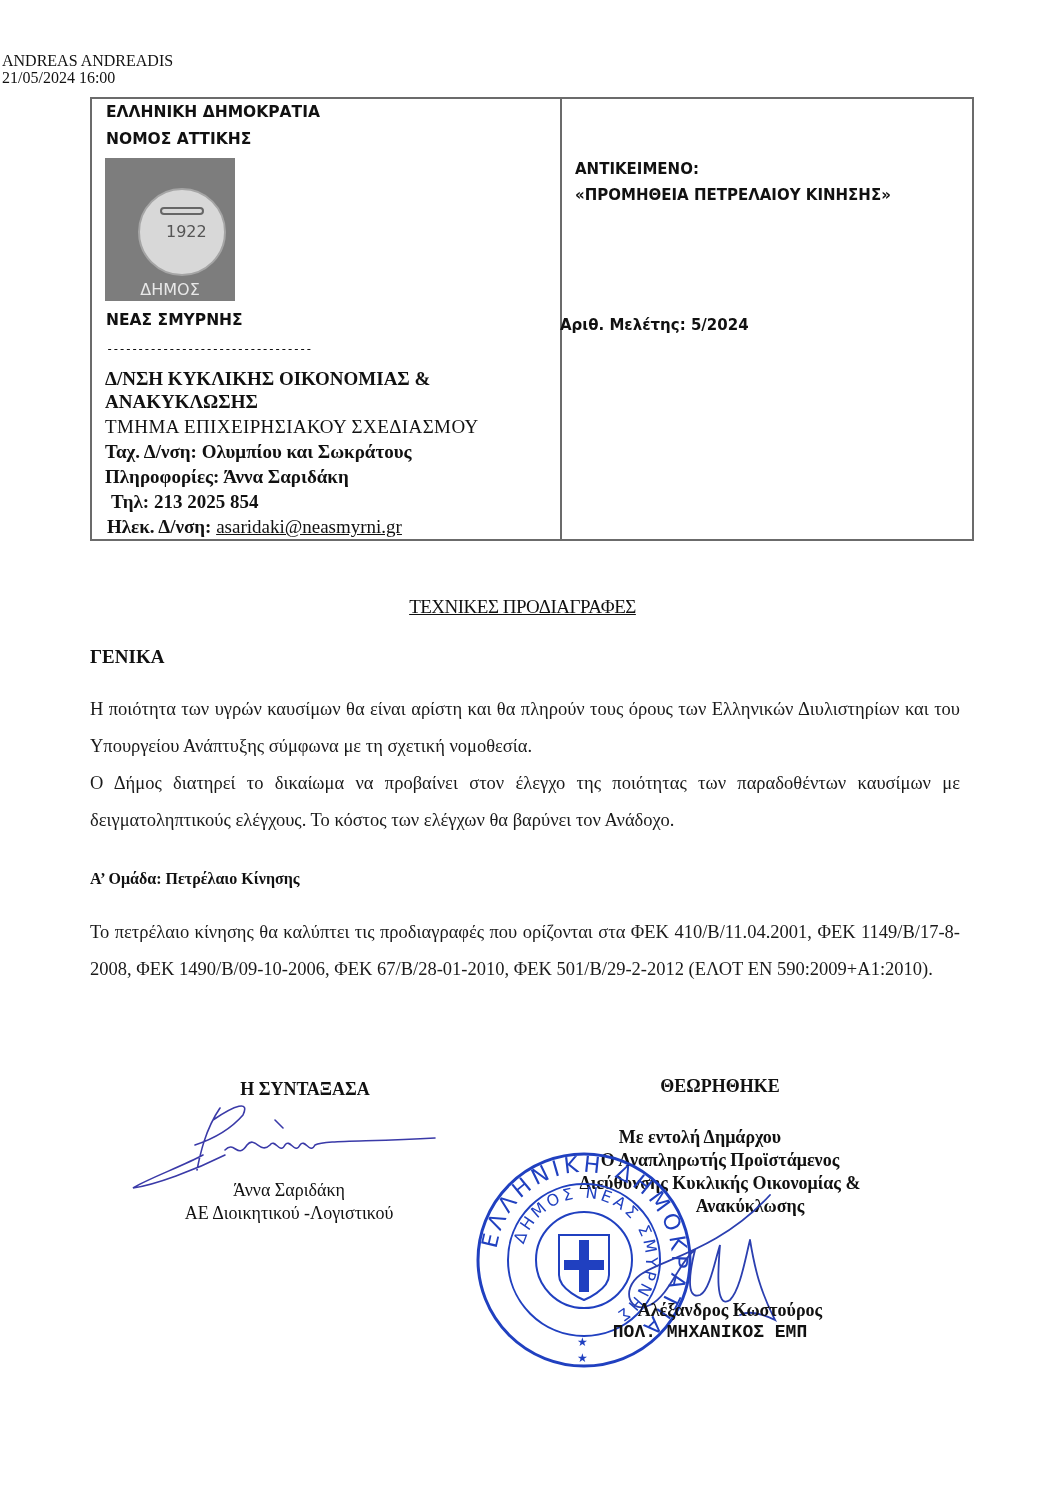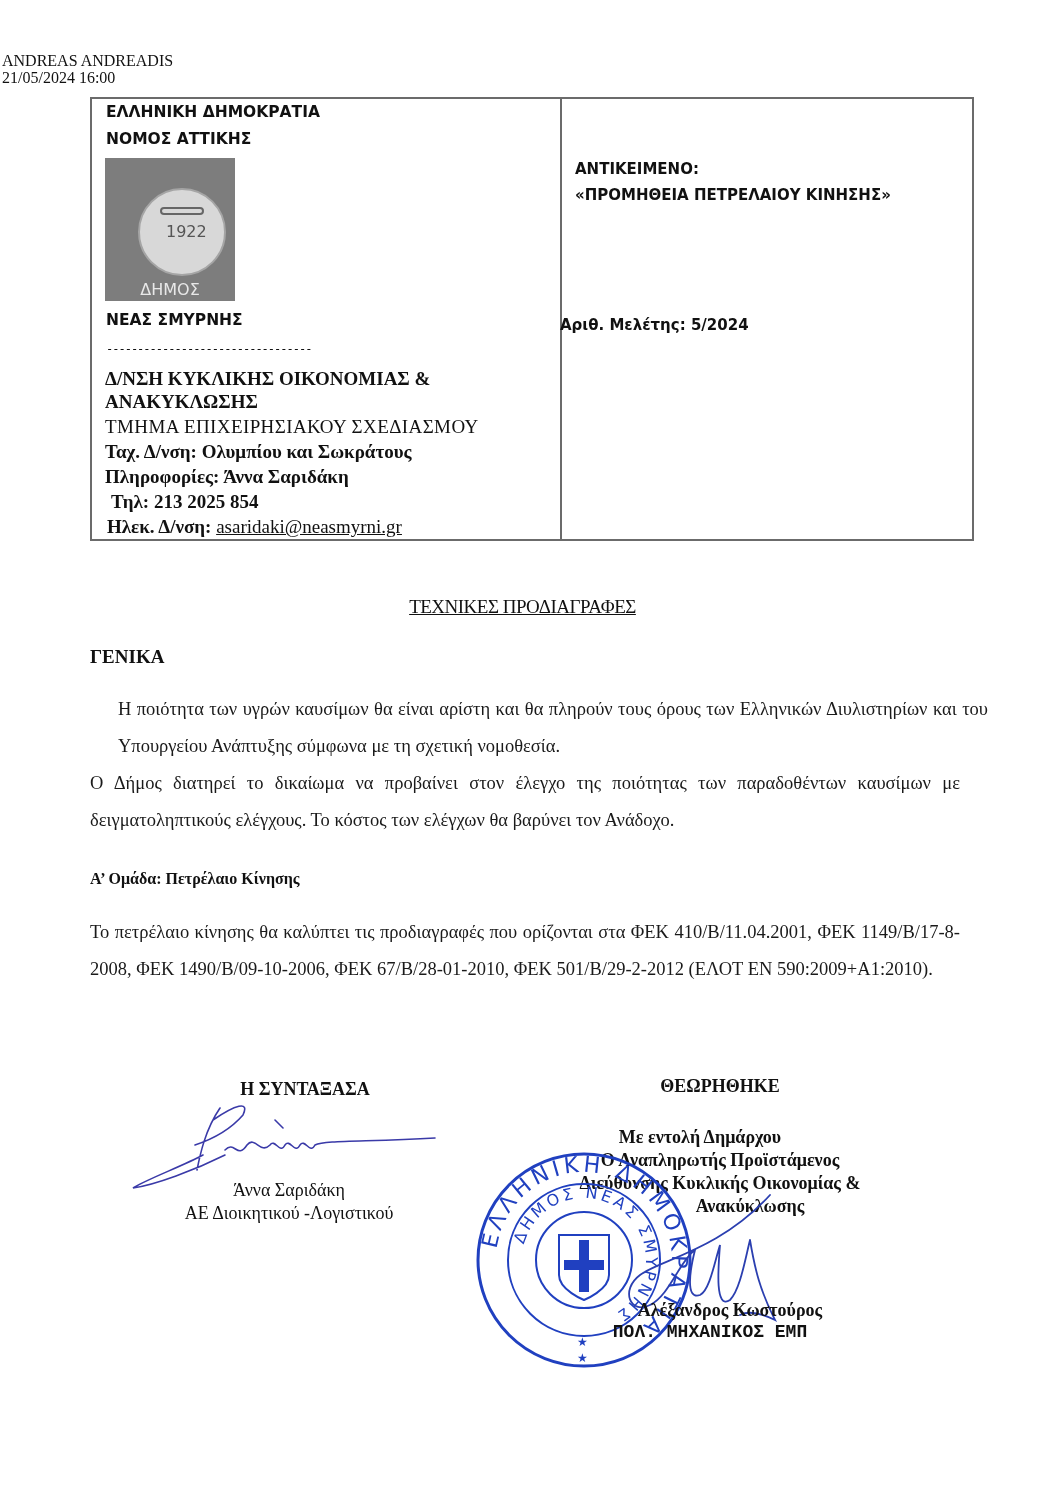--- a/index.html
+++ b/index.html
@@ -33,21 +33,21 @@
 
   .rt { font-family:"DejaVu Sans","Liberation Sans",sans-serif; font-weight:bold; font-size:15px; color:#111; }
   #subject-label { left:575px; top:160px; }
   #subject-value { left:575px; top:186px; }
   #study-number { left:560px; top:316px; }
 
   #doc-title { left:0; top:596px; width:1045px; text-align:center; font-family:"Liberation Serif",serif; font-size:19px; text-decoration:underline; letter-spacing:-0.5px; }
   #section-general { left:90px; top:646px; font-family:"Liberation Serif",serif; font-weight:bold; font-size:19px; }
 
   .para { font-family:"Liberation Serif","DejaVu Serif",serif; font-size:18.5px; line-height:37px; color:#1a1a1a; text-align:justify; width:870px; left:90px; }
-  #para1 { top:691px; text-align-last:left;margin-left:28px; }
+  #para1 { top:691px; text-align-last:left; }
   #para2 { top:765px; }
   #group-a { left:90px; top:870px; font-family:"Liberation Serif",serif; font-weight:bold; font-size:16px; }
   #para3 { top:914px; }
 
   .sig { font-family:"Liberation Serif","DejaVu Serif",serif; font-weight:bold; font-size:18px; color:#111; text-align:center; }
   #sig-left-title { left:180px; top:1079px; width:250px; }
   #sig-left-name { left:124px; top:1180px; width:330px; font-weight:normal;font-family:Liberation Serif, serif; }
   #sig-left-role { left:124px; top:1203px; width:330px; font-weight:normal; }
   #sig-right-title { left:590px; top:1076px; width:260px; }
   #sig-right-l1 { left:520px; top:1127px; width:360px; }

